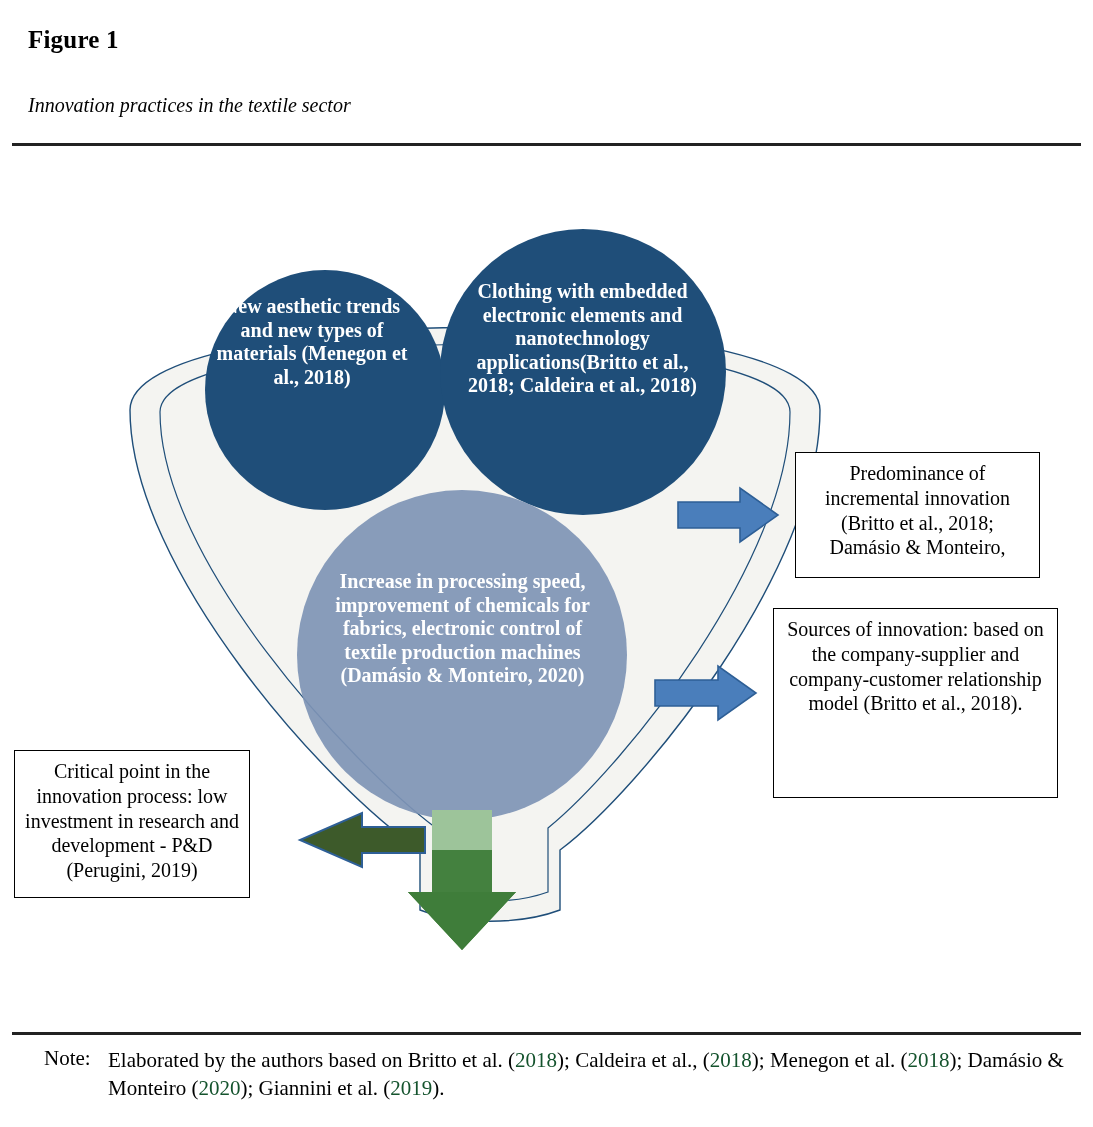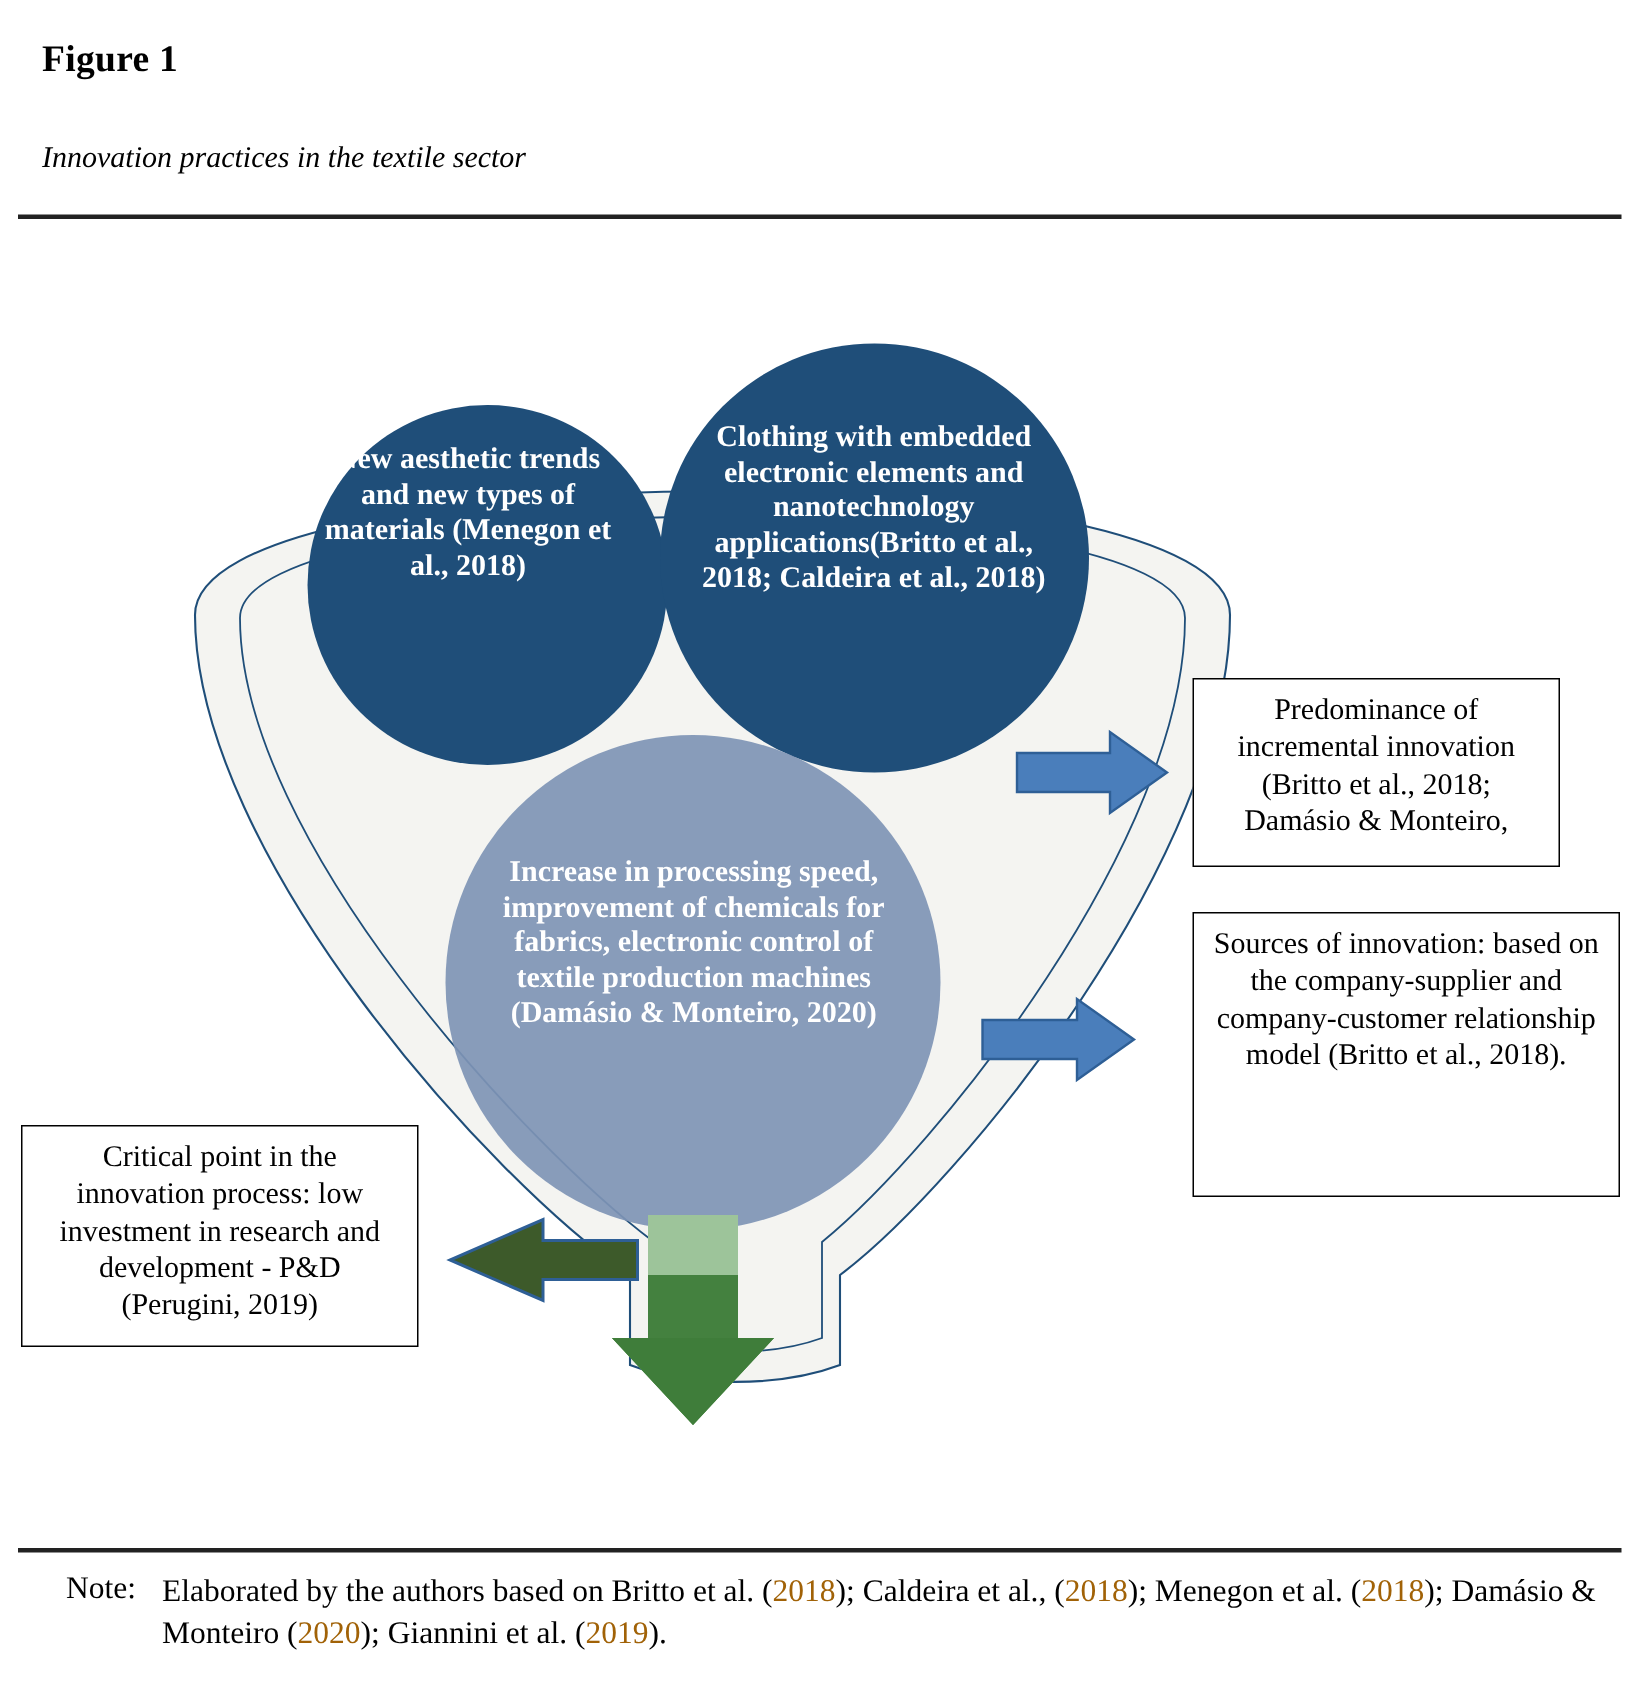--- a/index.html
+++ b/index.html
@@ -108,29 +108,29 @@
     box-sizing: border-box;
     font-family: "Liberation Serif", serif;
   }
   .co-predominance {
     left: 795px;
     top: 302px;
     width: 245px;
     height: 126px;
   }
   .co-sources {
-    left: 795px;
+    left: 773px;
     top: 458px;
     width: 285px;
     height: 190px;
   }
   .co-critical {
     left: 14px;
     top: 600px;
-    width: 265px;
+    width: 236px;
     height: 148px;
     text-align: center;
   }
 
   .outcome {
     position: absolute;
     left: 258px;
     top: 800px;
     width: 420px;
     text-align: center;
@@ -146,21 +146,21 @@
     margin-left: 16px;
   }
   .note-body {
     position: absolute;
     left: 108px;
     top: 1046px;
     width: 960px;
     font-size: 21px;
     line-height: 1.35;
   }
-  .yr { color: #a16207; }
+  .yr { color: #14532d; }
 </style>
 </head>
 <body>
 
 <div class="page">
 
   <div class="fig-label">Figure 1</div>
   <div class="fig-title">Innovation practices in the textile sector</div>
   <div class="rule-top"></div>
 

